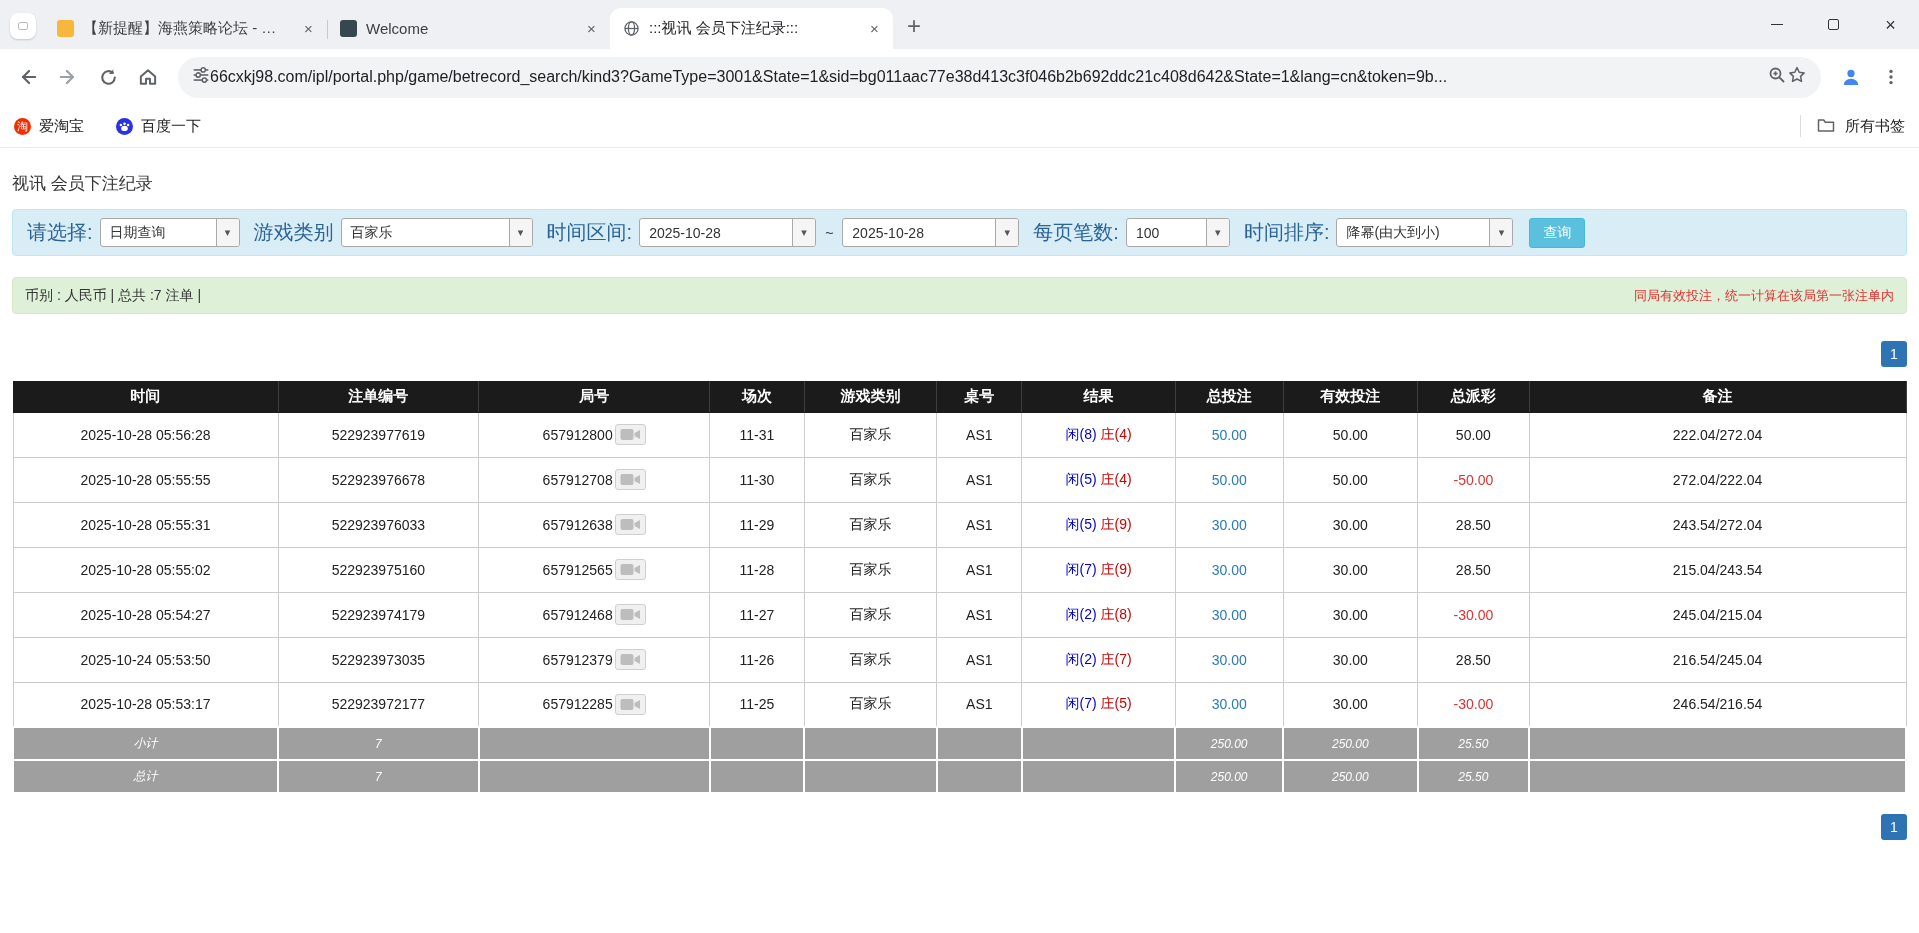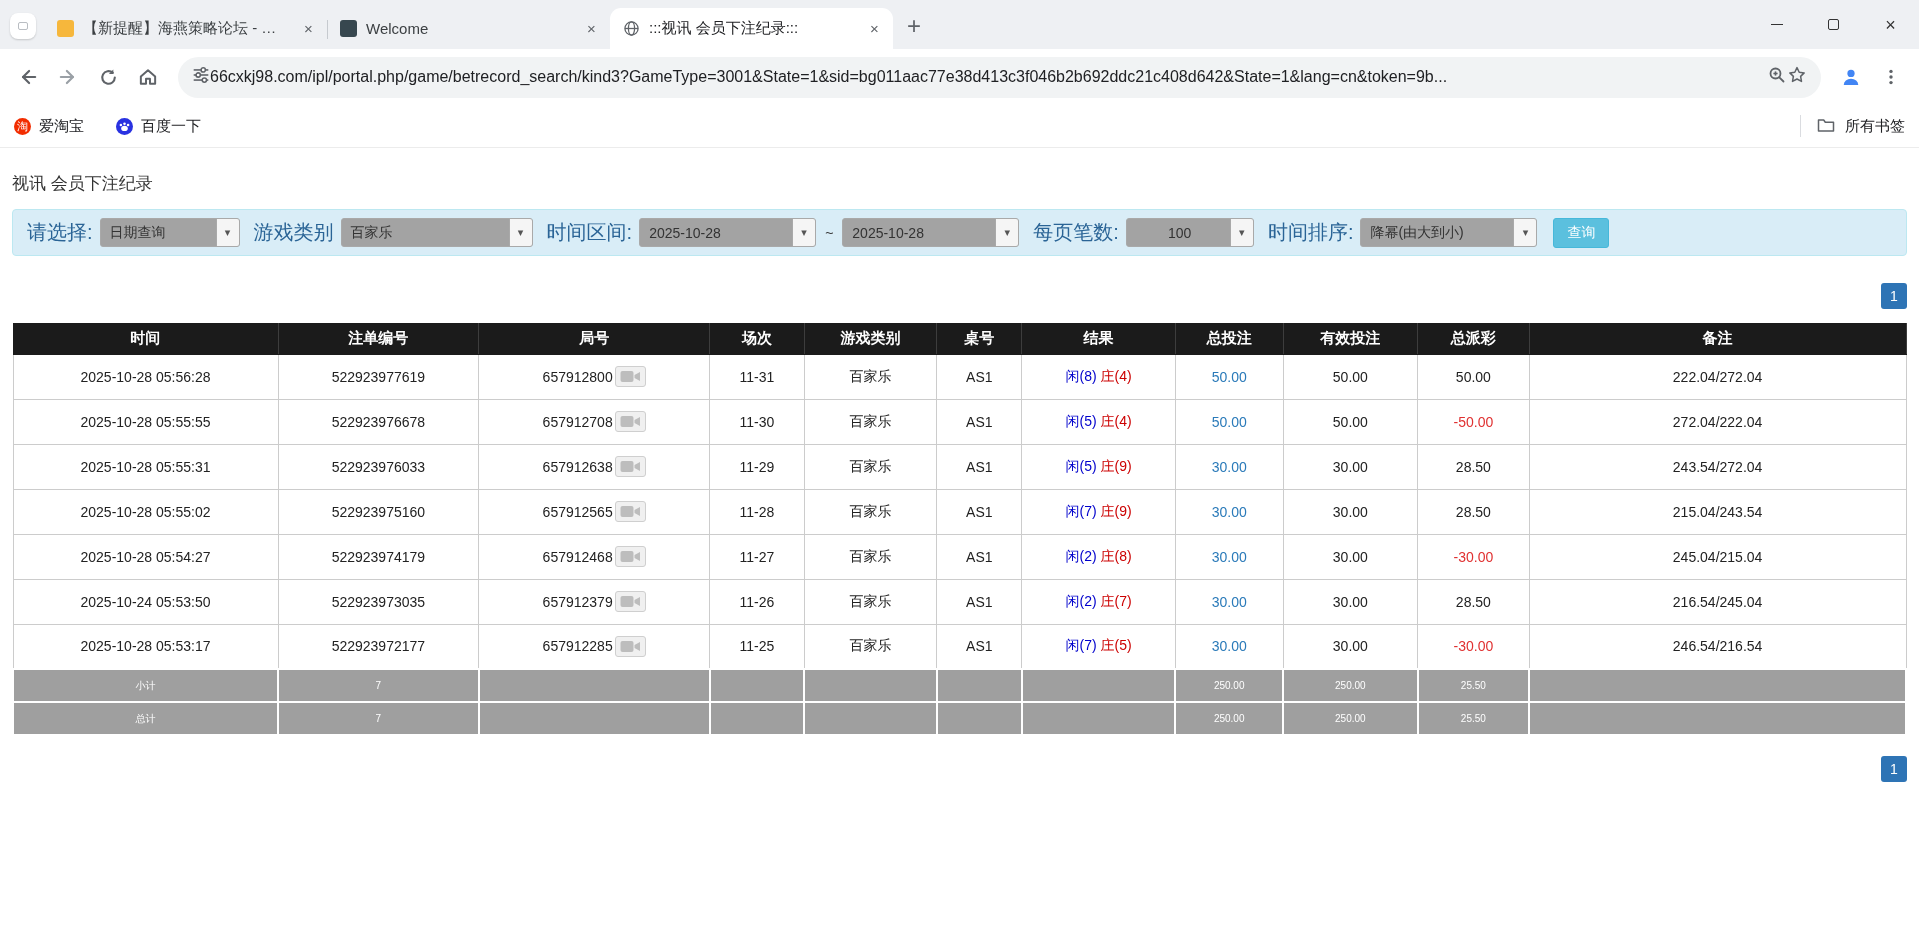--- a/index.html
+++ b/index.html
@@ -77,31 +77,31 @@
   .page { padding: 0 12px; background: #fff; }
   .page-title { font-size: 17px; font-weight: 400; color: #333; margin: 24px 0 14px 0; }
 
   .filter-bar {
     background: #d9edf7; border: 1px solid #bce8f1; border-radius: 4px;
     height: 47px; display: flex; align-items: center; padding: 0 14px; gap: 7px;
   }
   .f-label { color: #2a6496; font-size: 20px; margin-left: 7px; white-space: nowrap; }
   .f-label:first-child { margin-left: 0; }
   .combo {
-    background: #a3a3a3; border: 1px solid #a9a9a9; border-radius: 3px;
+    background: #ffffff; border: 1px solid #a9a9a9; border-radius: 3px;
     height: 29px; display: flex; align-items: stretch; font-size: 14px; color: #333; overflow: hidden;
   }
   .combo .val { padding: 0 9px; display: flex; align-items: center; flex: 1; white-space: nowrap; }
   .combo .arrow-box {
     width: 23px; border-left: 1px solid #a9a9a9; background: #f5f5f5;
     display: flex; align-items: center; justify-content: center;
     color: #555; font-size: 11px; flex: none;
   }
   .w-query { width: 140px; } .w-game { width: 192px; } .w-date { width: 177px; }
-  .w-per { width: 128px; padding-left: 32px; } .w-sort { width: 177px; }
+  .w-per { width: 104px; } .w-sort { width: 177px; }
   .tilde { color: #333; font-size: 14px; margin: 0 2px; }
   .btn-search {
     background: var(--accent-teal, #5bc0de); color: #fff; border: 1px solid #46b8da;
     border-radius: 3px; font-size: 14px; padding: 5px 13px; margin-left: 9px; cursor: pointer;
     font-family: inherit;
   }
 
   .info-bar {
     margin-top: 21px; background: #dff0d8; border: 1px solid #d6e9c6; border-radius: 4px;
     height: 37px; display: flex; align-items: center; justify-content: space-between;
@@ -131,21 +131,21 @@
     display: inline-flex; align-items: center; justify-content: center;
     background: #f0f0f0; border: 1px solid #cfcfcf; border-radius: 3px;
     padding: 2px 4px; cursor: pointer;
   }
   .res-player { color: var(--player-blue, #0000cc); }
   .res-banker { color: var(--banker-red, #cc0000); }
   .bet-link { color: var(--link-blue, #2a7ab9); cursor: pointer; text-decoration: none; }
   .payout-cell.neg { color: var(--negative-red, #e03131); }
   .bet-table tr.tfoot td {
     background: #9f9f9f; color: #fff; border: 2px solid #fff;
-    height: 33px; text-align: center; font-size: 10px;
+    height: 33px; text-align: center; font-size: 12px; font-style: italic;
   }
 </style>
 </head>
 <body>
 
 <div>
 
   <div class="tab-strip">
     <div class="tab-search-btn">
       <span class="tab-search-glyph"></span>
@@ -322,20 +322,24 @@
 
     <span class="f-label">时间排序:</span>
     <div class="combo w-sort">
       <span class="val">降幂(由大到小)</span>
       <span class="arrow-box">▾</span>
     </div>
 
     <button class="btn-search">查询</button>
   </div>
 
+  <div class="info-bar">
+    <span>币别 : 人民币 | 总共 :7 注单 |</span>
+    <span class="info-notice">同局有效投注，统一计算在该局第一张注单内</span>
+  </div>
 
   <div class="pag-row">
     <span class="pag-btn">1</span>
   </div>
 
   <table class="bet-table">
     <colgroup>
       <col style="width:14%">
         <col style="width:10.6%">
         <col style="width:12.2%">

